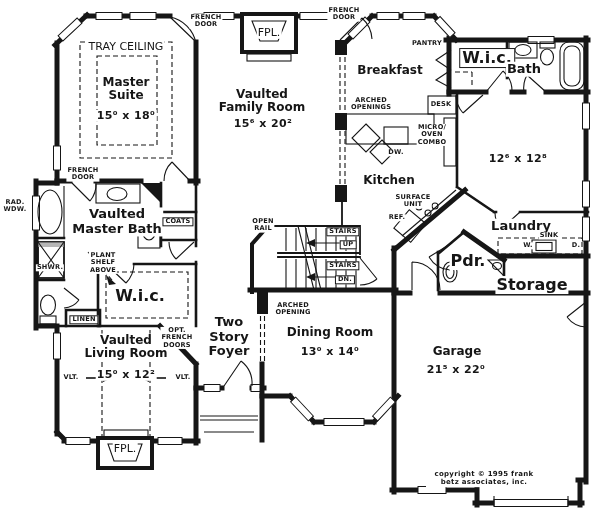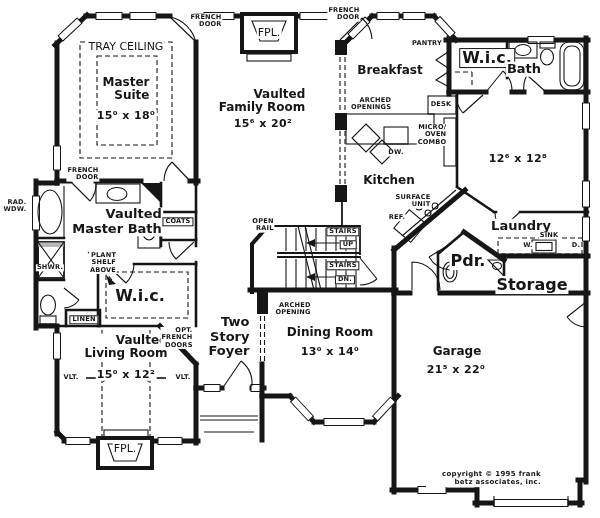--- a/index.html
+++ b/index.html
@@ -7,21 +7,21 @@
         font-family:"DejaVu Sans","Liberation Sans",sans-serif;color:#161616}
   #plan svg{position:absolute;left:0;top:0}
   .w5{stroke:#161616;stroke-width:5;fill:none;stroke-linecap:square}
   .w4{stroke:#161616;stroke-width:4;fill:none;stroke-linecap:square}
   .w3{stroke:#161616;stroke-width:2.6;fill:none;stroke-linecap:square}
   .w2{stroke:#161616;stroke-width:1.8;fill:none;stroke-linecap:square}
   .w1{stroke:#161616;stroke-width:1.1;fill:none}
   .dash{stroke:#161616;stroke-width:1.1;fill:none;stroke-dasharray:5 3}
   .fill{fill:#161616;stroke:none}
   .win{fill:#fff;stroke:#161616;stroke-width:1}
-  .lbl{position:absolute;transform:translate(-50%,-50%);text-align:right;
+  .lbl{position:absolute;transform:translate(-50%,-50%);text-align:center;
        white-space:pre-line;line-height:1.12;background:#fff;padding:0 1px}
   .room{font-size:12px;font-weight:bold}
   .dims{font-size:11px;font-weight:bold;letter-spacing:.4px}
   .med{font-size:16px;font-weight:bold}
   .med2{font-size:13px;font-weight:bold}
   .ann{font-size:6.6px;font-weight:bold;letter-spacing:.2px}
   .ann2{font-size:11px;font-weight:normal}
   .boxed{border:1px solid #161616;padding:0 2px}
   .copy{font-size:7px;font-weight:600;letter-spacing:.3px}
 </style>

